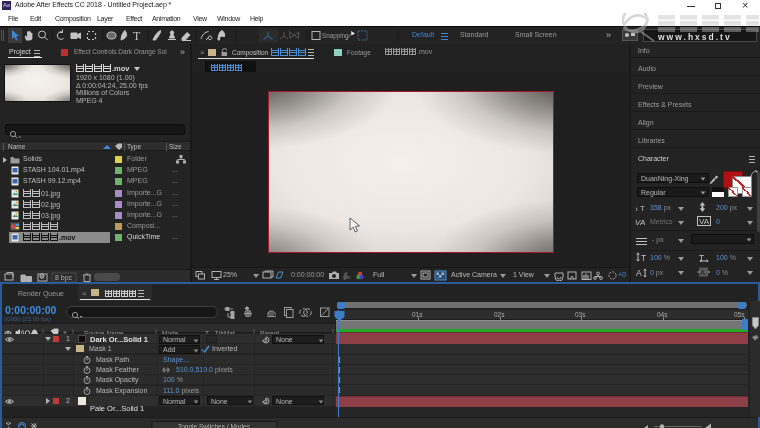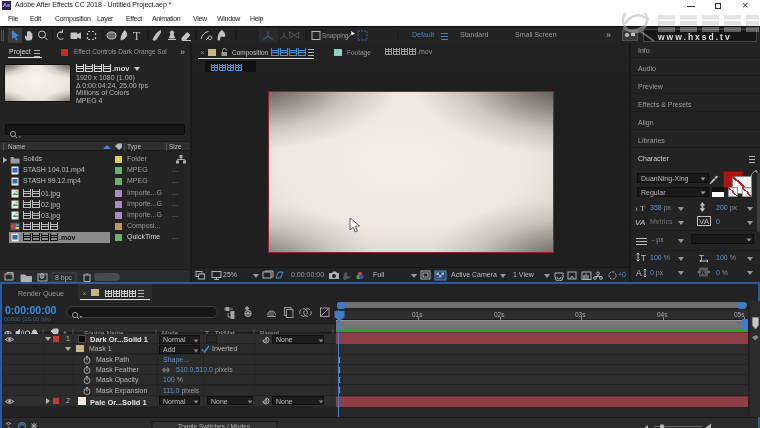--- a/index.html
+++ b/index.html
@@ -654,21 +654,21 @@
 
       <div class="abs" style="left:0;top:61.8px;width:334px;height:11px;background:#2e2e2e;border-bottom:1px solid #242424;">
         <svg class="abs" style="left:3px;top:2px;" width="9" height="7">
             <path d="M0.5 3.5 q4-3.5 8 0 q-4 3.5 -8 0 Z" fill="none" stroke="#c8c8c8"></path>
             <circle cx="4.5" cy="3.5" r="1.2" fill="#c8c8c8"></circle>
           </svg>
         <span class="trr abs" style="left:44px;top:2px;color:#b0b0b0;"></span>
         <div class="abs" style="left:51px;top:2px;width:6px;height:6px;background:#c03a3a;"></div>
         <div class="abs" style="left:64px;top:1px;">2</div>
         <div class="abs" style="left:76px;top:1px;width:8px;height:8px;background:#efe7d9;"></div>
-        <div class="abs" style="left:88px;top:2px;font-size:7.5px;font-weight:bold;color:#e2e2e2;">Pale Or...Solid 1</div>
+        <div class="abs" style="left:88px;top:8px;font-size:7.5px;font-weight:normal;color:#e2e2e2;">Pale Or...Solid 1</div>
         <div class="abs" style="left:157px;top:0.5px;width:41px;height:9px;background:#1d1d1d;border:1px solid #101010;">
             <span style="position:absolute;left:3px;top:0.5px;">Normal</span>
             <span class="trd abs" style="left:33px;top:3px;color:#888;transform:scale(0.8);"></span>
           </div>
         <div class="abs" style="left:205px;top:0.5px;width:46px;height:9px;background:#1d1d1d;border:1px solid #101010;">
             <span style="position:absolute;left:3px;top:0.5px;">None</span>
             <span class="trd abs" style="left:39px;top:3px;color:#888;transform:scale(0.8);"></span>
           </div>
         <svg class="abs" style="left:260px;top:1.5px;" width="8" height="8">
             <path d="M4 1 a3 3 0 1 1 -3 3 a2 2 0 1 0 2 -2 a1 1 0 1 1 -1 1" fill="none" stroke="#b0b0b0" stroke-width="0.9"></path>

